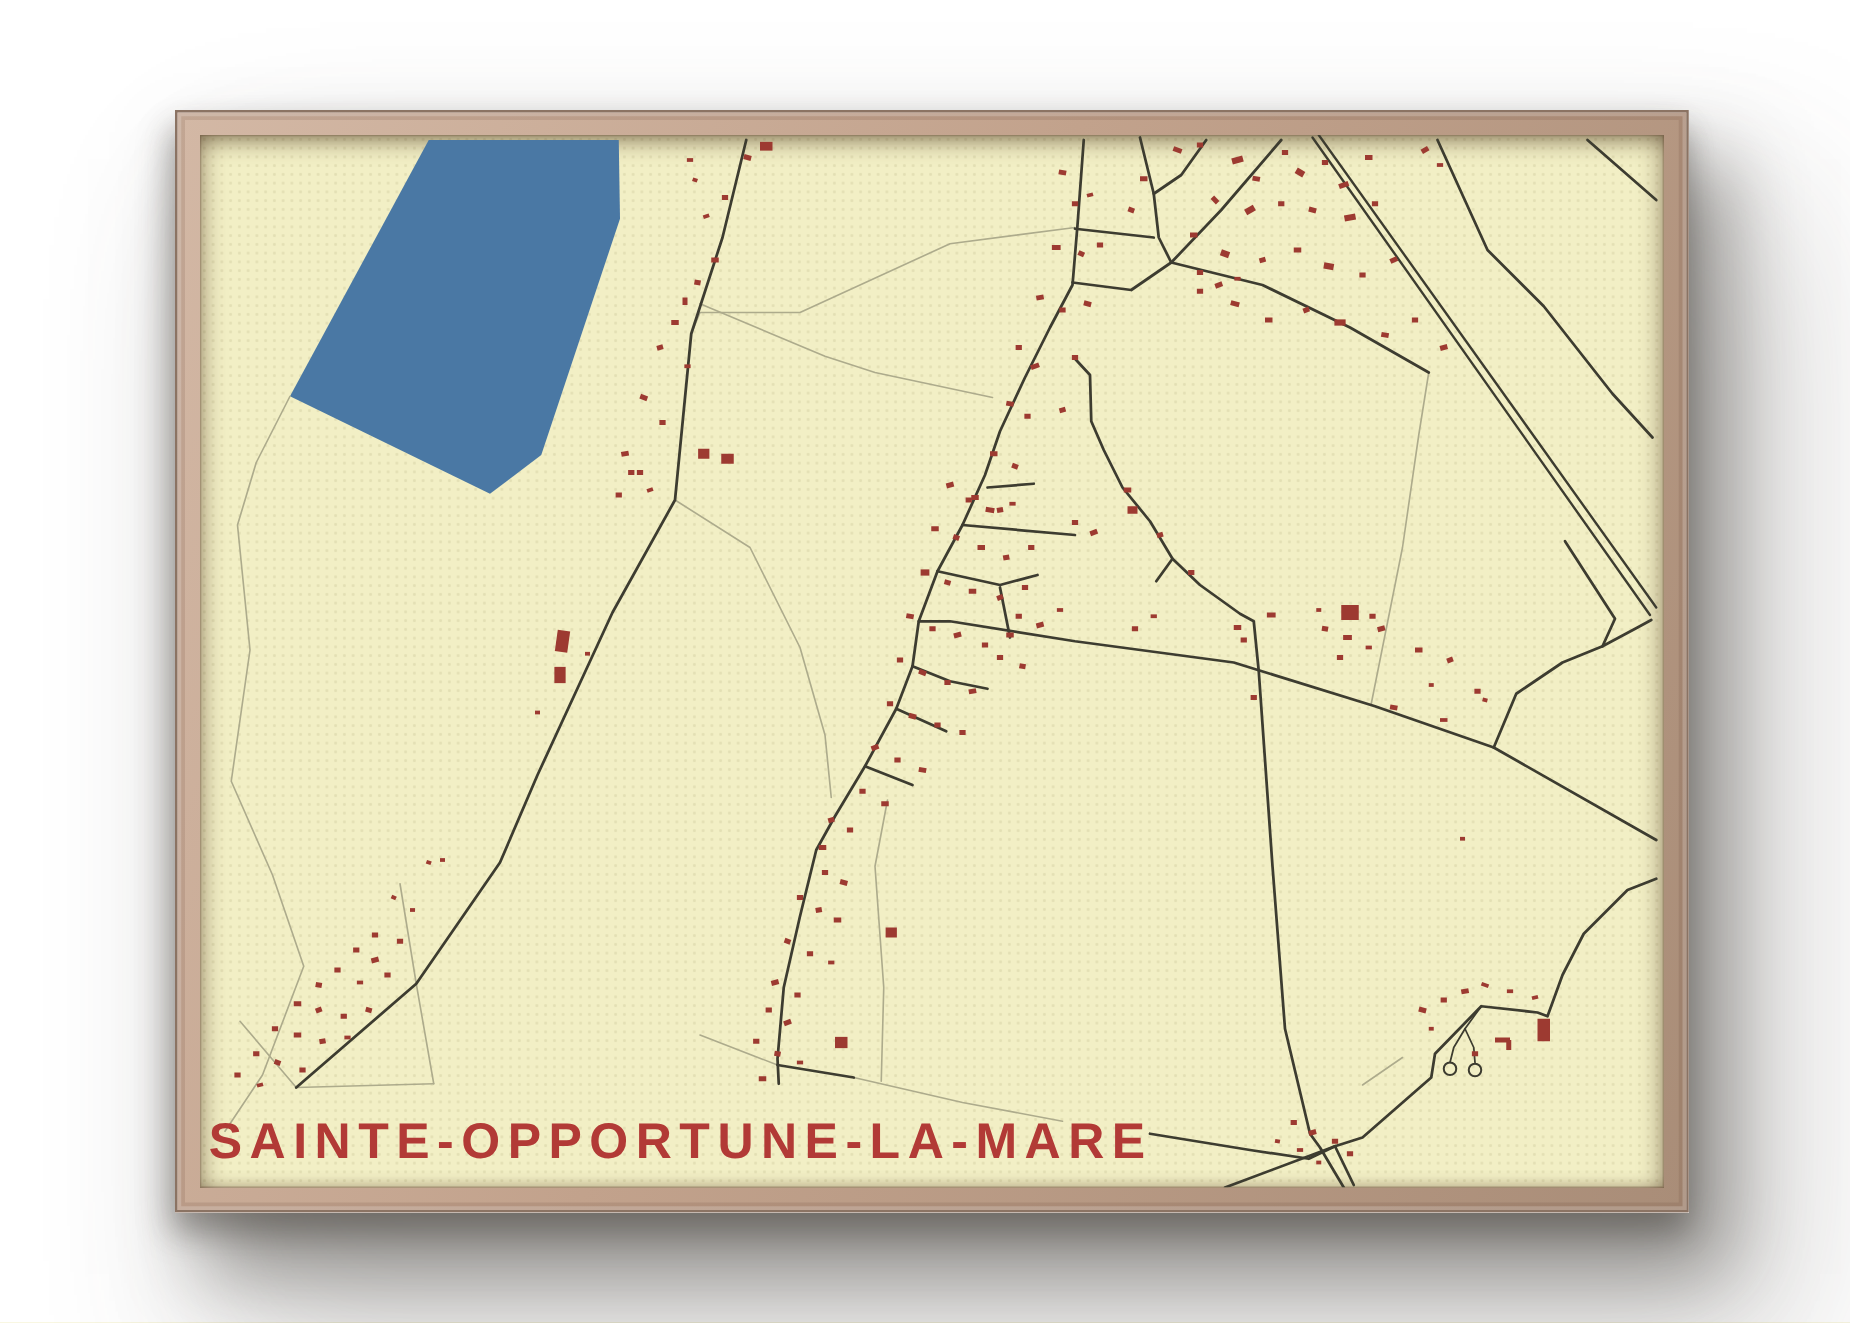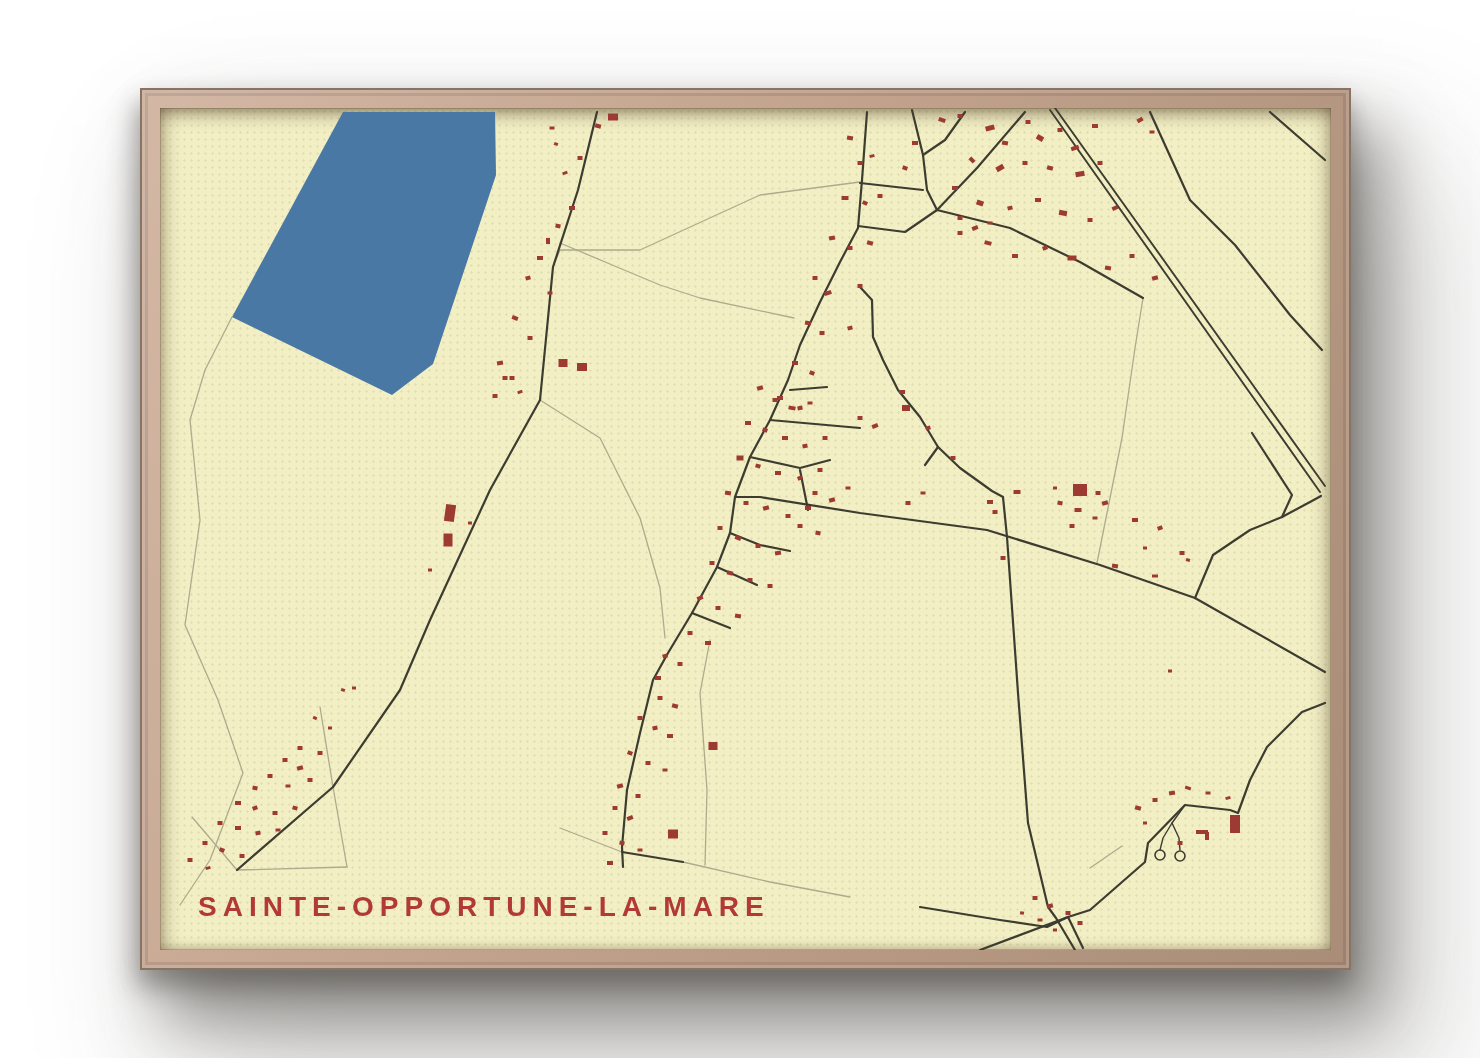--- a/index.html
+++ b/index.html
@@ -33,22 +33,22 @@
     box-shadow:
       inset 0 15px 17px -10px rgba(70,45,25,.55),
       inset 0 -10px 13px -9px rgba(70,45,25,.32),
       inset 15px 0 17px -11px rgba(70,45,25,.38),
       inset -15px 0 17px -11px rgba(70,45,25,.38),
       inset 0 0 0 1px rgba(120,90,70,.28);
     overflow:hidden;
   }
   .map-svg{position:absolute;left:0;top:0;width:100%;height:100%;display:block;}
   .poster-title{
-    position:absolute;left:38px;top:783px;
-    font-size:28px;font-weight:bold;
+    position:absolute;left:7px;top:783px;
+    font-size:40px;font-weight:bold;
     letter-spacing:6px;
     color:var(--title,#b23a36);
     white-space:nowrap;
     z-index:2;
   }
 </style>
 </head>
 <body>
 
 <div class="scene">

